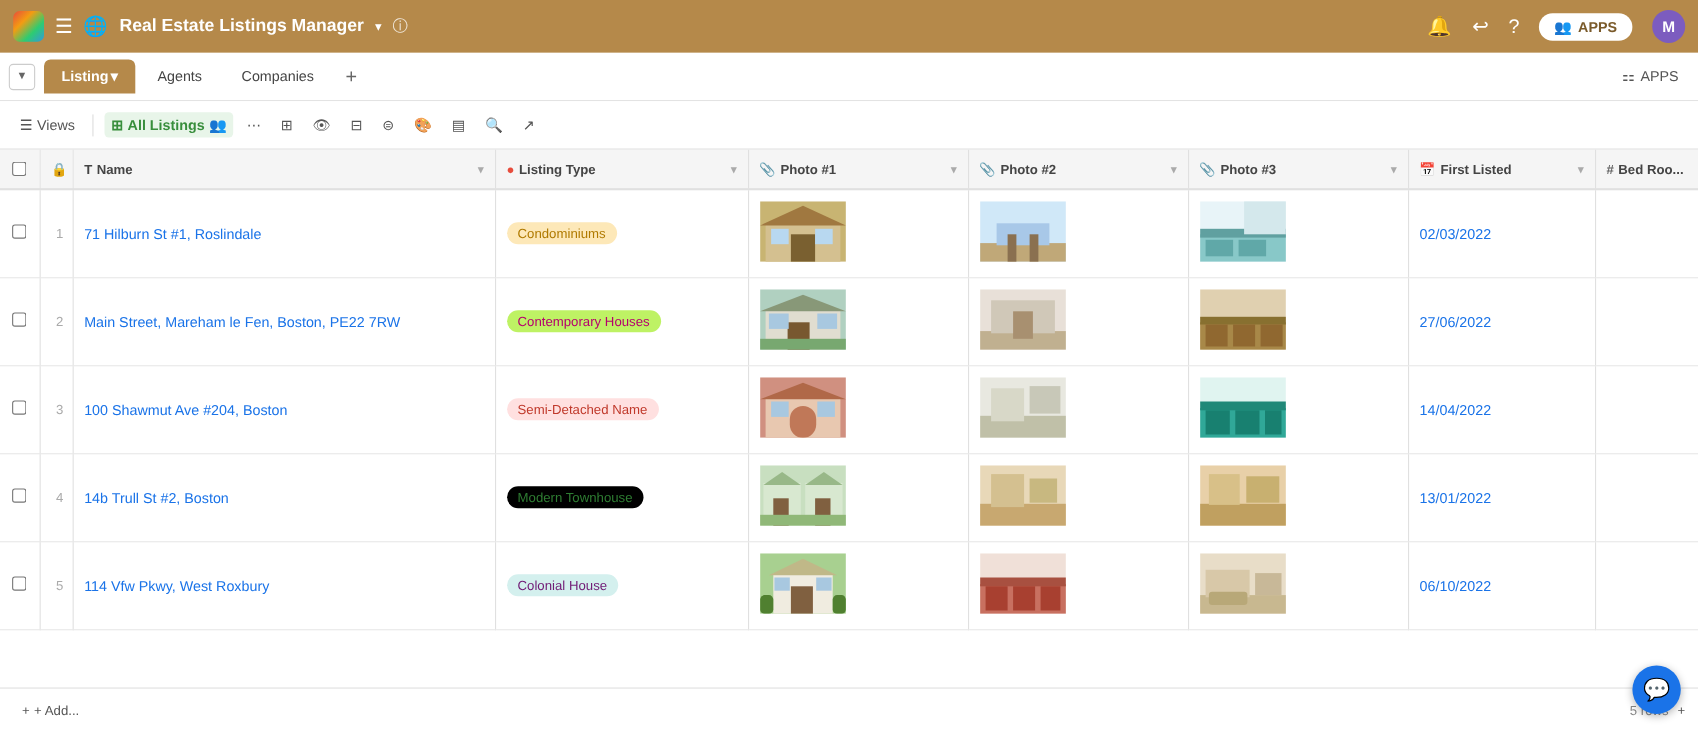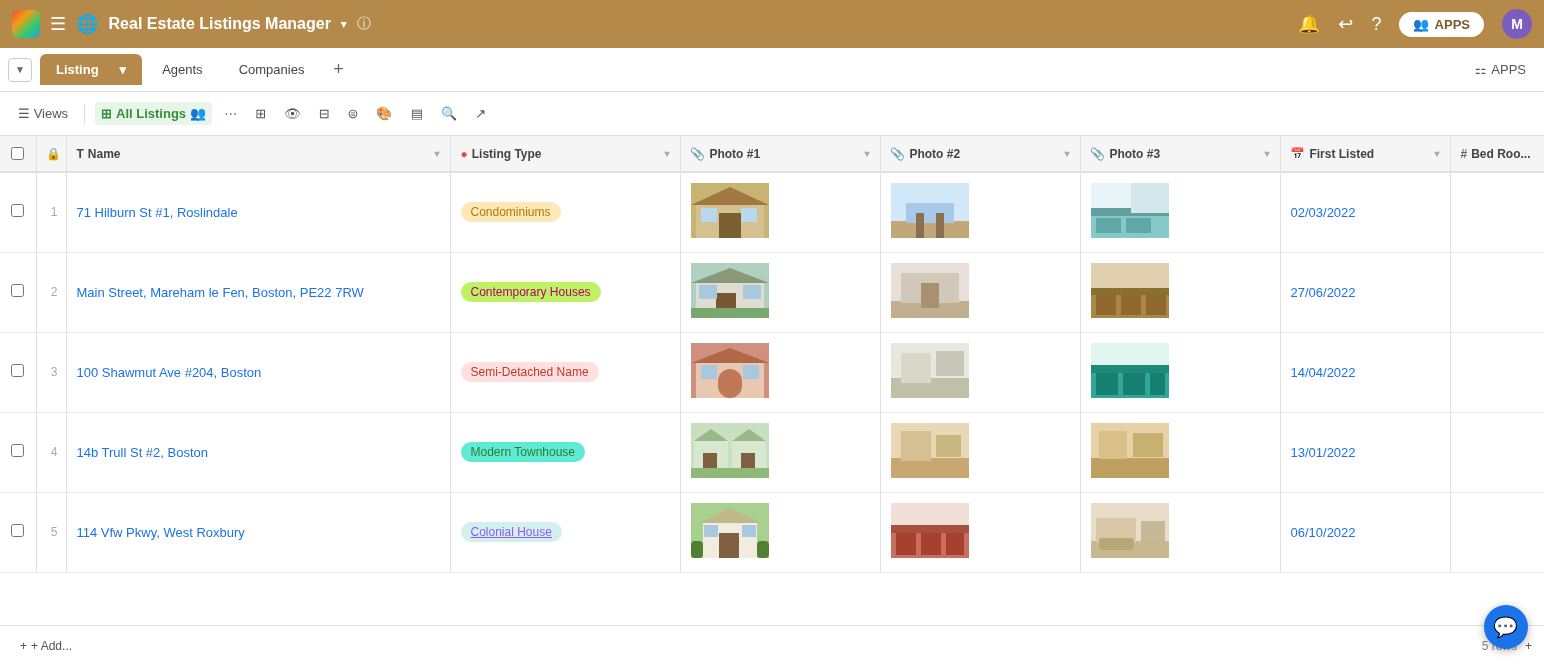--- a/index.html
+++ b/index.html
@@ -65,21 +65,21 @@
       border-radius: 4px;
       display: flex; align-items: center; justify-content: center;
       cursor: pointer; font-size: 10px; color: #666; margin-right: 4px;
     }
     .tab {
       padding: 8px 16px;
       border-radius: 6px 6px 0 0;
       cursor: pointer;
       font-size: 13px;
       color: #444;
-      display: flex; align-items: center; gap: 21px;
+      display: flex; align-items: center; gap: 2px;
     }
     .tab.active {
       background: #b5894a;
       color: #fff;
       font-weight: 600;
     }
     .tab-plus {
       width: 28px; height: 28px;
       display: flex; align-items: center; justify-content: center;
       font-size: 18px; color: #666; cursor: pointer;
@@ -174,22 +174,22 @@
     .tag {
       display: inline-block;
       padding: 3px 10px;
       border-radius: 12px;
       font-size: 12px;
       font-weight: 500;
     }
     .tag-condo { background: #fde8b8; color: #b07a00; }
     .tag-contemporary { background: #bef264; color: #b5006e; }
     .tag-semi { background: #ffe0e0; color: #c0392b; }
-    .tag-modern { background: #5eead4; color: #2e7d32; }
-    .tag-colonial { background: #d4f0ee; color: #8b5cf6; text-decoration: underline; }
+    .tag-modern { background: #000000; color: #2e7d32; }
+    .tag-colonial { background: #d4f0ee; color: #701a75; }
 
     
     .data-row td { height: 80px; }
 
     
     .date-val { color: #1a73e8; font-size: 13px; }
 
     
     .bed-count { text-align: right; font-size: 13px; color: #333; }
 

